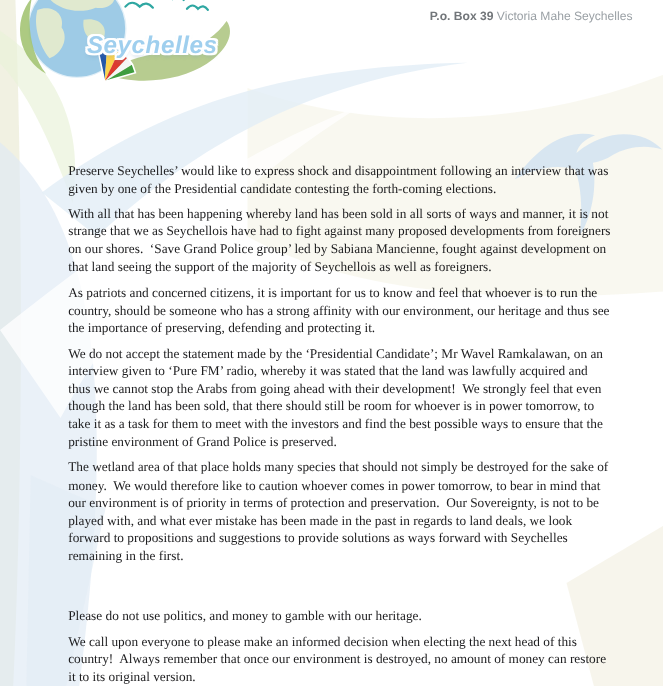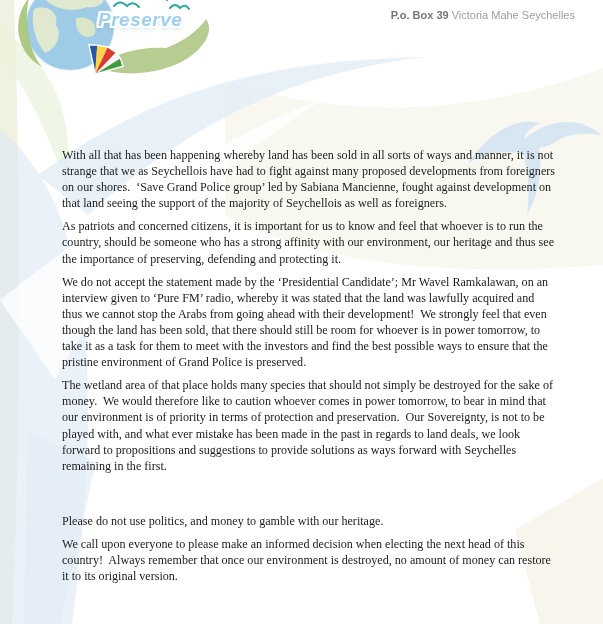--- a/index.html
+++ b/index.html
@@ -89,28 +89,29 @@
 
       <g transform="rotate(-12 86 80)">
         <path d="M74,94 L74,64 L82,66 Z" fill="#2457a8"></path>
         <path d="M74,94 L82,66 L92,70 Z" fill="#fcd34d"></path>
         <path d="M74,94 L92,70 L99,77 Z" fill="#dd3a2f"></path>
         <path d="M74,94 L99,77 L102,84 Z" fill="#f5f5f5"></path>
         <path d="M74,94 L102,84 L103,92 Z" fill="#3f9d3f"></path>
         <path d="M74,94 L74,64 L82,66 L92,70 L99,77 L102,84 L103,92 Z" fill="none" stroke="#ffffff" stroke-width="1.4"></path>
       </g>
     </svg>
-    <span class="logo-word logo-w1">Preserve</span>
+    <span class="logo-word logo-w2">Seychelles</span>
   </div>
 
   <div class="contact">
     <div><b>P.o. Box 39</b><span> Victoria Mahe Seychelles</span></div>
   </div>
 
   <div class="letter-body">
+    <p>Preserve Seychelles’ would like to express shock and disappointment following an interview that was given by one of the Presidential candidate contesting the forth-coming elections.</p>
     <p>With all that has been happening whereby land has been sold in all sorts of ways and manner, it is not strange that we as Seychellois have had to fight against many proposed developments from foreigners on our shores.  ‘Save Grand Police group’ led by Sabiana Mancienne, fought against development on that land seeing the support of the majority of Seychellois as well as foreigners.</p>
     <p>As patriots and concerned citizens, it is important for us to know and feel that whoever is to run the country, should be someone who has a strong affinity with our environment, our heritage and thus see the importance of preserving, defending and protecting it.</p>
     <p>We do not accept the statement made by the ‘Presidential Candidate’; Mr Wavel Ramkalawan, on an interview given to ‘Pure FM’ radio, whereby it was stated that the land was lawfully acquired and thus we cannot stop the Arabs from going ahead with their development!  We strongly feel that even though the land has been sold, that there should still be room for whoever is in power tomorrow, to take it as a task for them to meet with the investors and find the best possible ways to ensure that the pristine environment of Grand Police is preserved.</p>
     <p>The wetland area of that place holds many species that should not simply be destroyed for the sake of money.  We would therefore like to caution whoever comes in power tomorrow, to bear in mind that our environment is of priority in terms of protection and preservation.  Our Sovereignty, is not to be played with, and what ever mistake has been made in the past in regards to land deals, we look forward to propositions and suggestions to provide solutions as ways forward with Seychelles remaining in the first.</p>
     <p class="gap-lg">Please do not use politics, and money to gamble with our heritage.</p>
     <p class="gap-md">We call upon everyone to please make an informed decision when electing the next head of this country!  Always remember that once our environment is destroyed, no amount of money can restore it to its original version.</p>
   </div>
 
 </div>
 

